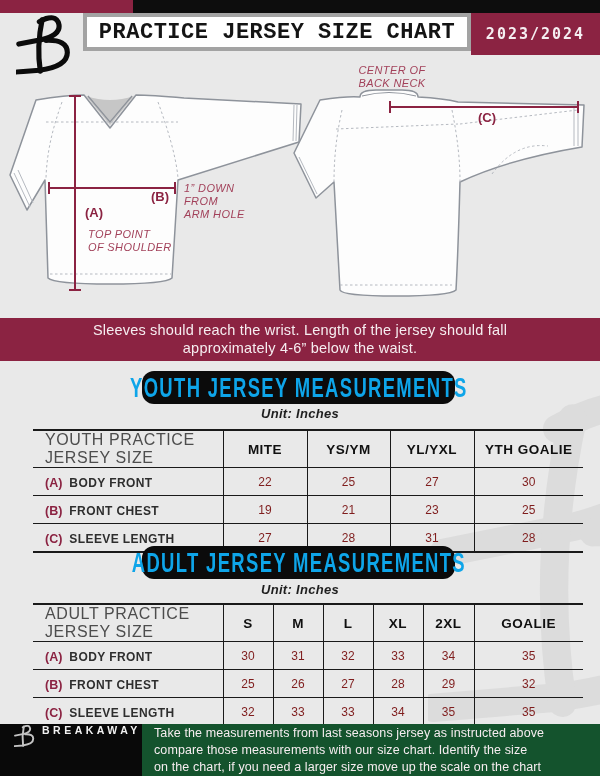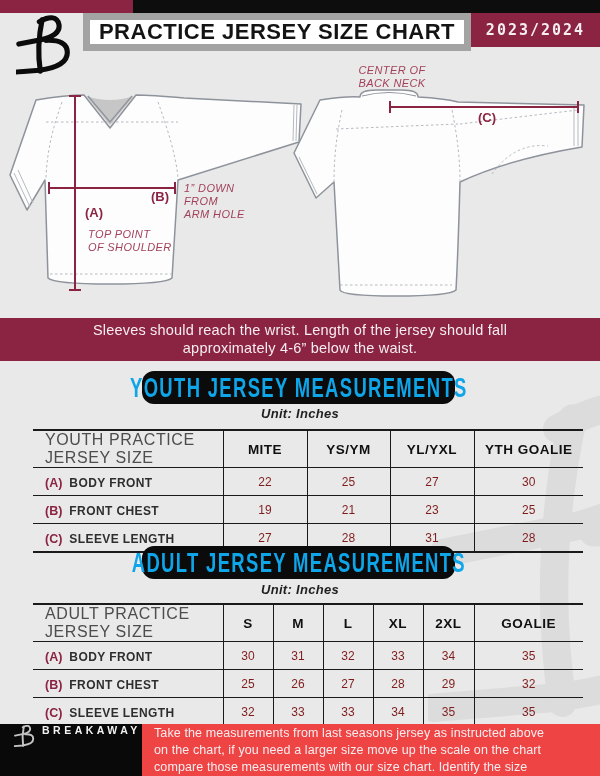--- a/index.html
+++ b/index.html
@@ -8,26 +8,26 @@
     background:#e9e9e9;font-family:"Liberation Sans",sans-serif;
   }
   .layer{position:absolute;z-index:1;}
   
   .watermark{position:absolute;left:428px;top:382px;width:310px;height:352px;color:#dcdcdc;z-index:0;}
   
   .strip-maroon{position:absolute;left:0;top:0;width:133px;height:13px;background:#8b2342;}
   .strip-black{position:absolute;left:133px;top:0;width:467px;height:13px;background:#0d0d0d;}
   .title-box{
     position:absolute;left:83px;top:13px;width:388px;height:38px;background:#ffffff;
-    border:7px solid #a3a3a3;box-sizing:border-box;
-    display:flex;align-items:center;justify-content:center;
+    border:4px solid #a3a3a3;box-sizing:border-box;
+    display:flex;align-items:center;justify-content:center;font-family:Liberation Mono, monospace;
   }
   .title-box span{font-size:22px;font-weight:700;letter-spacing:.5px;color:#141414;}
   .season-box{
-    position:absolute;left:471px;top:13px;width:129px;height:34px;background:#8b2342;
+    position:absolute;left:471px;top:13px;width:129px;height:42px;background:#8b2342;
     display:flex;align-items:center;justify-content:center;
   }
   .season-box span{font-family:"DejaVu Sans Mono",monospace;font-size:15px;font-weight:700;
     letter-spacing:2px;color:#f5eef1;}
   .brand-logo{position:absolute;left:16px;top:14px;width:56px;height:62px;color:#0b0b0b;z-index:2;}
   
   .diagram{position:absolute;left:0;top:52px;width:600px;height:268px;}
   .mnote{font-style:italic;font-size:11px;fill:#a2415a;letter-spacing:.4px;}
   .mkey{font-size:13px;font-weight:bold;fill:#8b2342;}
   
@@ -60,21 +60,21 @@
   .lbl-key{color:#8b2342;font-weight:bold;font-size:12.5px;margin-right:7px;}
   .lbl-txt{color:#2e2e2e;font-size:12px;letter-spacing:.4px;font-weight:600;}
   
   .footer-black{
     position:absolute;left:0;top:724px;width:142px;height:52px;background:#090909;
     display:flex;padding-left:14px;box-sizing:border-box;
   }
   .footer-logo{width:21px;height:24px;color:#c4c4c4;flex:0 0 auto;}
   .footer-brand{color:#f2f2f2;font-size:10.5px;font-weight:700;letter-spacing:3.5px;margin-left:7px;}
   .footer-maroon{
-    position:absolute;left:142px;top:724px;width:458px;height:52px;background:#ef4444;
+    position:absolute;left:142px;top:724px;width:458px;height:52px;background:#14532d;
     color:#f6edf0;font-size:12.5px;line-height:17px;letter-spacing:.1px;
     padding:1px 0 0 12px;box-sizing:border-box;display:flex;flex-direction:column;justify-content:center;
   }
 </style>
 </head>
 <body>
 
 <div class="page">
 
   <svg width="0" height="0" style="position:absolute" aria-hidden="true">
@@ -285,17 +285,17 @@
     </table>
 
   <div class="footer-black layer">
     <svg class="footer-logo" viewBox="0 0 60 64">
         <use href="#blogo"></use>
       </svg>
     <span class="footer-brand">BREAKAWAY</span>
   </div>
   <div class="footer-maroon layer">
     <div>Take the measurements from last seasons jersey as instructed above</div>
+    <div>compare those measurements with our size chart. Identify the size</div>
     <div>on the chart, if you need a larger size move up the scale on the chart</div>
-    <div>compare those measurements with our size chart. Identify the size</div>
   </div>
 
 </div>
 
 </body></html>

